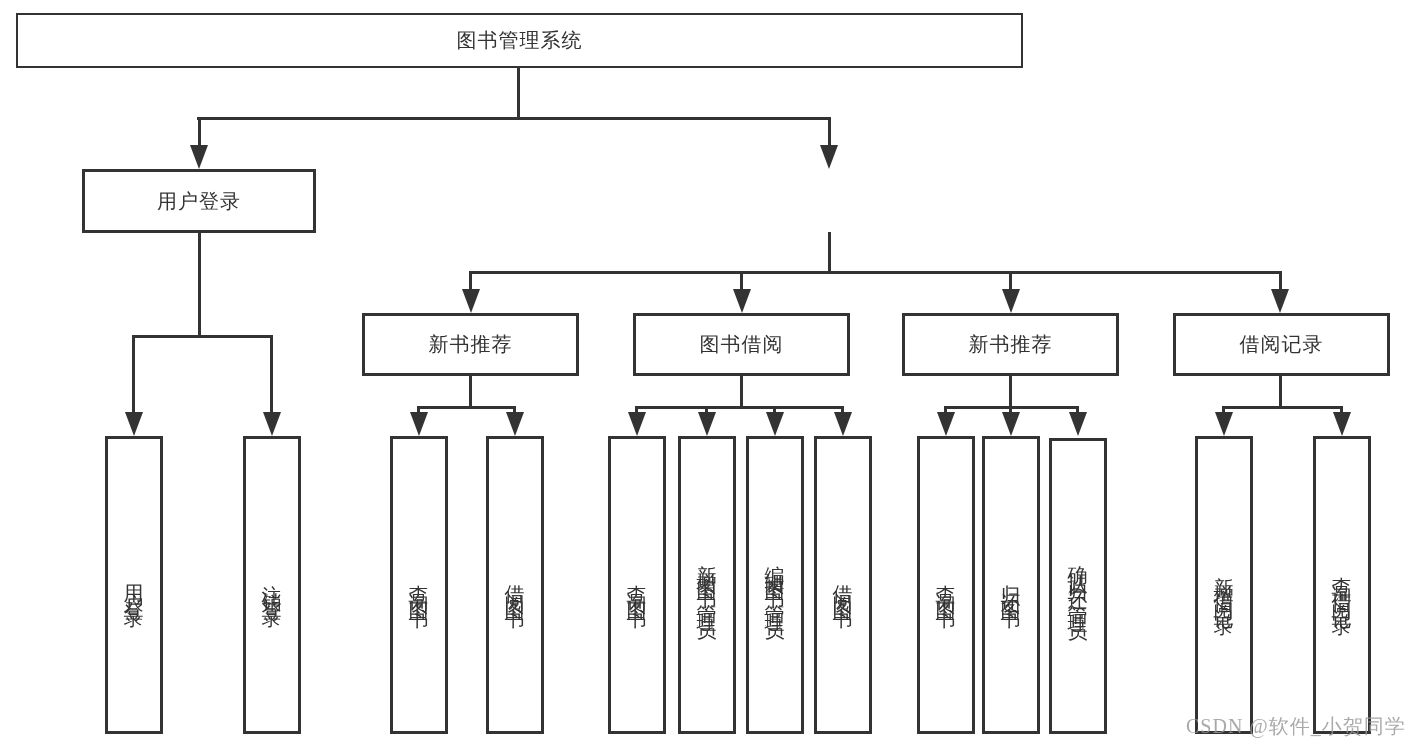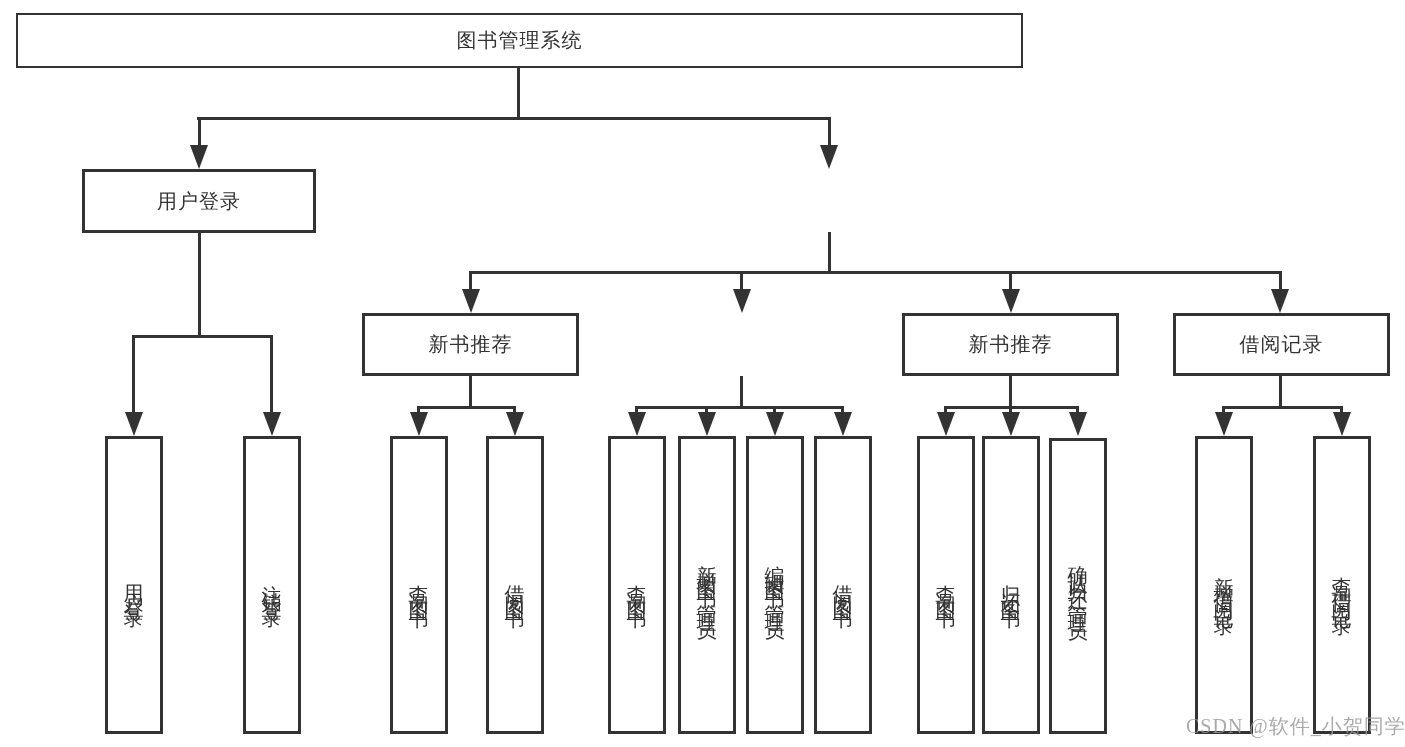--- a/index.html
+++ b/index.html
@@ -96,20 +96,23 @@
     <span class="lbl">图书管理系统</span>
   </div>
 
   <div class="node" style="left:82px;top:169px;width:234px;height:64px;">
     <span class="lbl">用户登录</span>
   </div>
 
   <div class="node" style="left:362px;top:313px;width:217px;height:63px;">
     <span class="lbl">新书推荐</span>
   </div>
+  <div class="node" style="left:633px;top:313px;width:217px;height:63px;">
+    <span class="lbl">图书借阅</span>
+  </div>
   <div class="node" style="left:902px;top:313px;width:217px;height:63px;">
     <span class="lbl">新书推荐</span>
   </div>
   <div class="node" style="left:1173px;top:313px;width:217px;height:63px;">
     <span class="lbl">借阅记录</span>
   </div>
 
   <div class="node v" style="left:105px;top:436px;width:58px;height:298px;">
     <span class="lbl">用户登录</span>
   </div>

